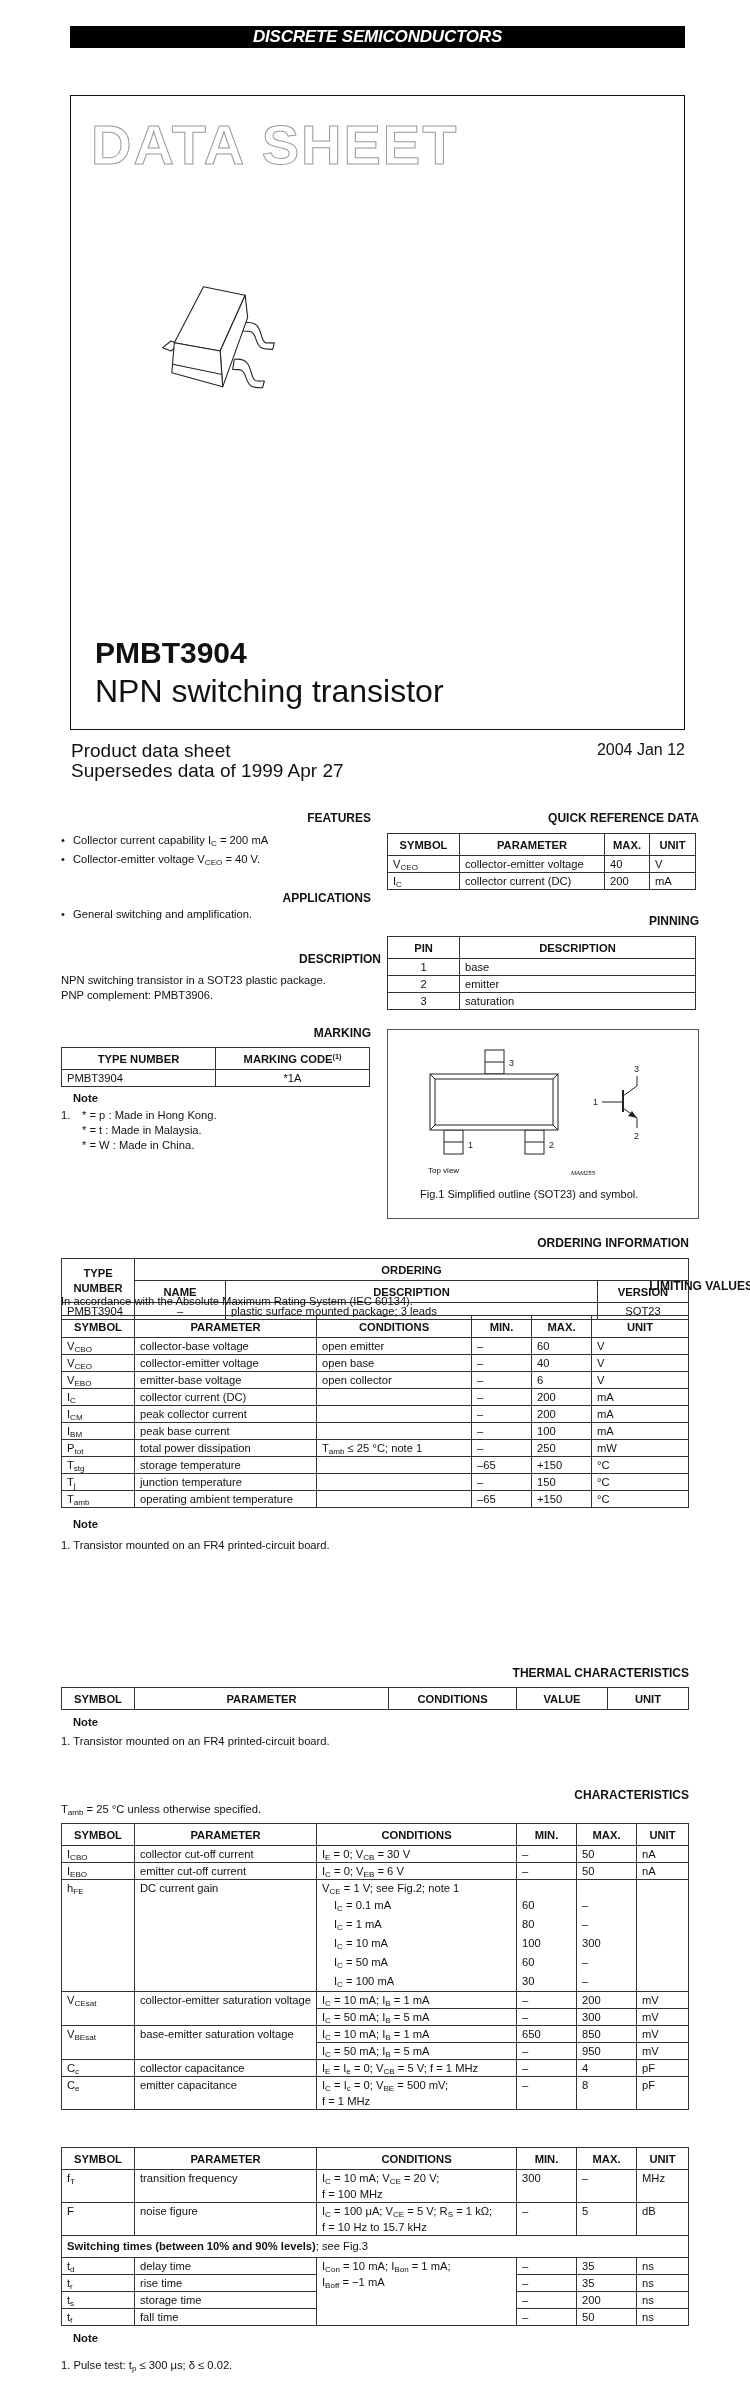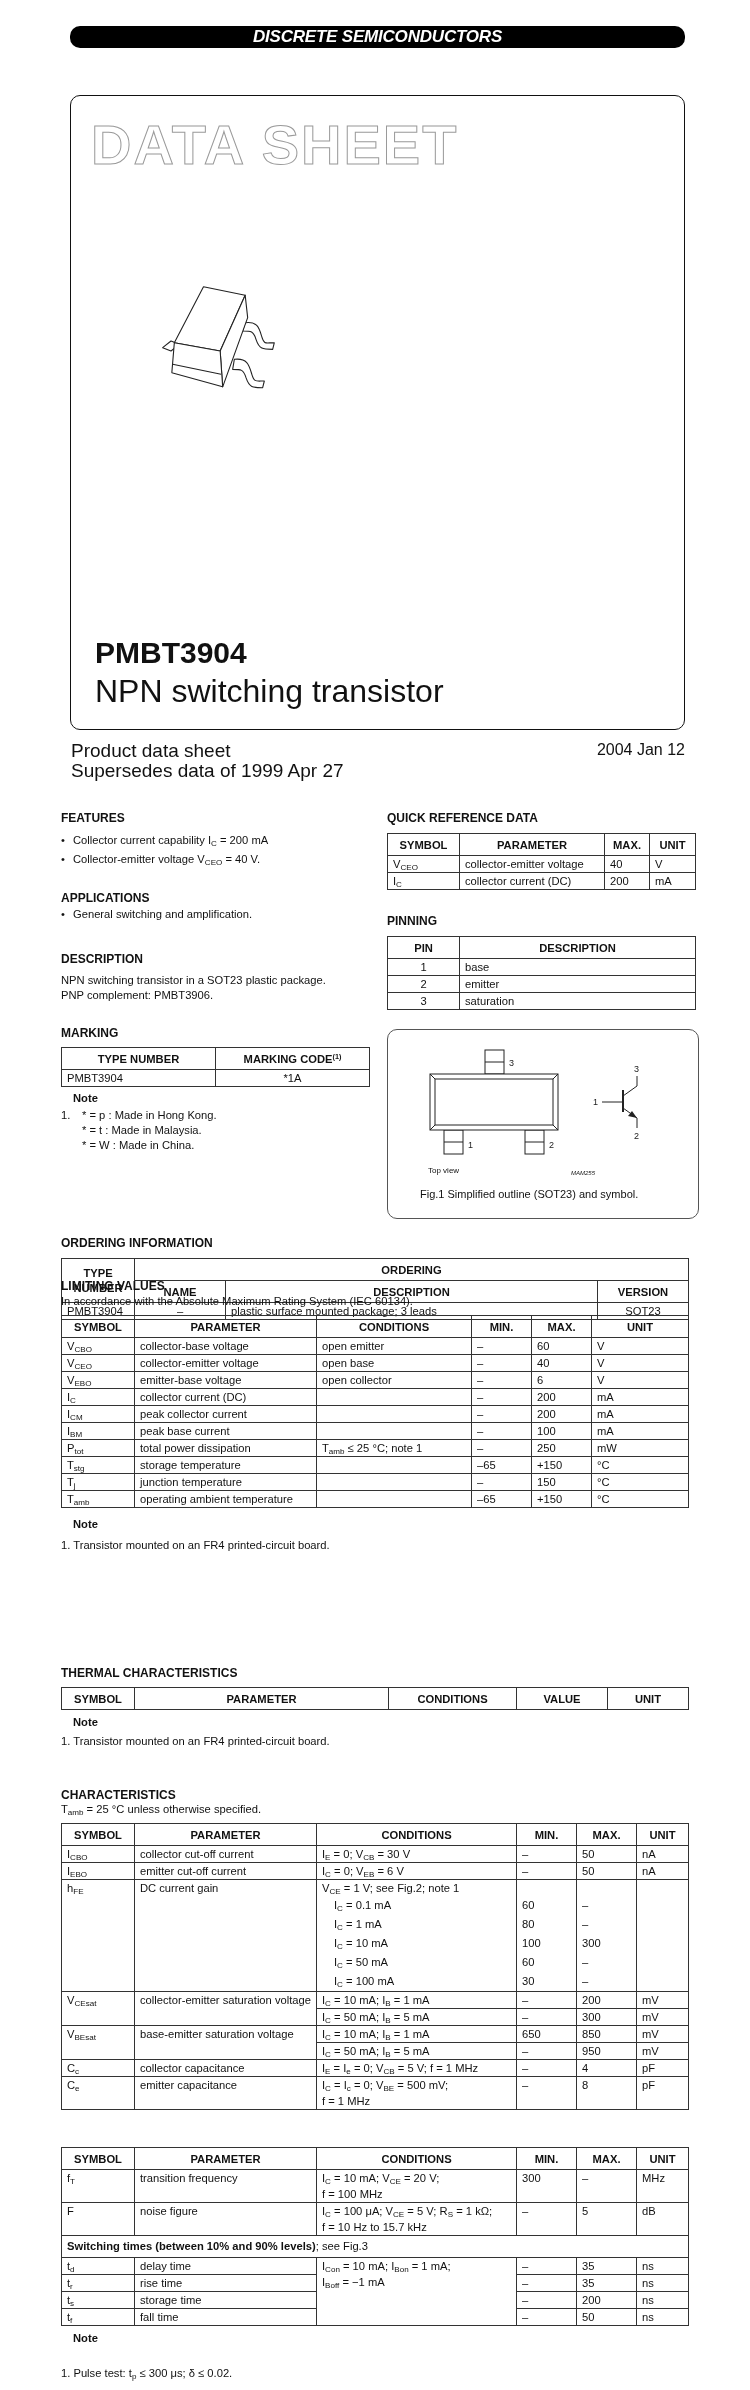--- a/index.html
+++ b/index.html
@@ -1,28 +1,28 @@
 <!DOCTYPE html>
 <html><head>
 <meta charset="utf-8">
 <style>
   * { box-sizing: border-box; margin: 0; padding: 0; }
   html, body { width: 750px; height: 2390px; background: #ffffff; }
   body { font-family: "Liberation Sans", sans-serif; color: #111; position: relative; overflow: hidden; }
-  .abs { position: absolute; border-radius: 10px; }
+  .abs { position: absolute; }
   .banner { left: 70px; top: 26px; width: 615px; height: 22px; background: #000; color: #fff;
     font-weight: bold; font-style: italic; font-size: 17px; text-align: center; line-height: 22px; letter-spacing: -0.2px; }
   .cover { left: 70px; top: 95px; width: 615px; height: 635px; border: 1.5px solid #111; }
   .ds-title { position: absolute; left: 20px; top: 16px; font-size: 56px; font-weight: bold;
     color: #fff; -webkit-text-stroke: 1px #9a9a9a; letter-spacing: 2px; }
   .part { position: absolute; left: 24px; top: 540px; font-size: 30px; font-weight: bold; }
   .subtitle { position: absolute; left: 24px; top: 577px; font-size: 32px; }
   .meta-left { left: 71px; top: 741px; font-size: 19px; line-height: 20px; }
   .meta-right { right: 65px; top: 741px; font-size: 16px; }
-  .h { font-weight: bold; font-size: 12px; }
+  .h { font-weight: bold; font-size: 12px; text-align: right; }
   .p { font-size: 11.2px; line-height: 15px; }
   ul.bul { list-style: none; }
   ul.bul li { font-size: 11.2px; line-height: 19px; padding-left: 12px; position: relative; }
   ul.bul li::before { content: "•"; position: absolute; left: 0; }
   sub { font-size: 0.72em; vertical-align: -0.3em; line-height: 0; }
   sup { font-size: 0.65em; vertical-align: 0.5em; line-height: 0; }
   table { border-collapse: collapse; font-size: 11.2px; }
   td, th { border: 1px solid #333; padding: 0 5px; height: 17px; text-align: left; vertical-align: top; line-height: 16px; font-weight: normal; }
   th { font-weight: bold; text-align: center; height: 22px; vertical-align: middle; }
   td.c { text-align: center; }
@@ -511,14 +511,14 @@
         <tr>
           <td>t<sub>f</sub></td>
           <td>fall time</td>
           <td>–</td>
           <td>50</td>
           <td>ns</td>
         </tr>
       </tbody>
   </table>
   <div class="note-h" style="margin-top:6px">Note</div>
-  <div class="note" id="char2-note" style="margin-top:22px">1.   Pulse test: t<sub>p</sub> ≤ 300 μs; δ ≤ 0.02.</div>
+  <div class="note" id="char2-note" style="margin-top:14px">1.   Pulse test: t<sub>p</sub> ≤ 300 μs; δ ≤ 0.02.</div>
 </div>
 
 </body></html>

